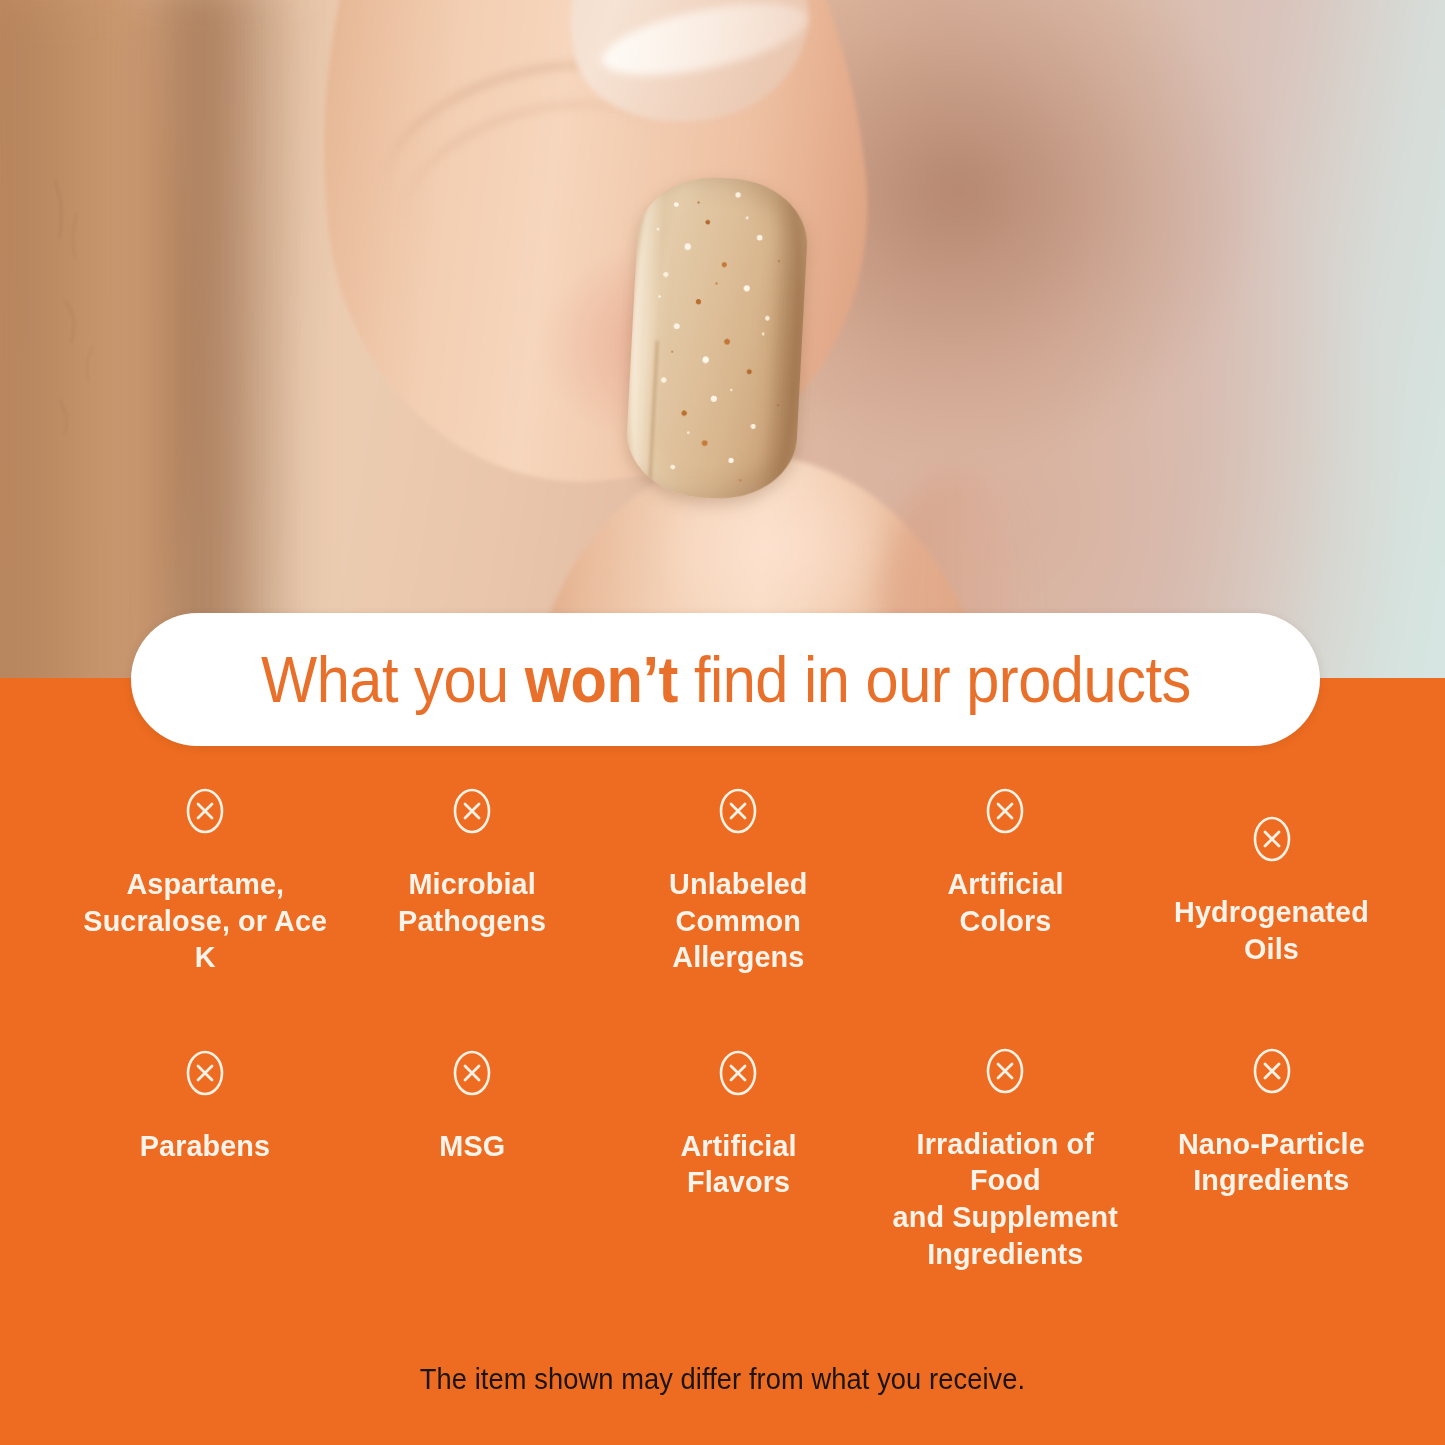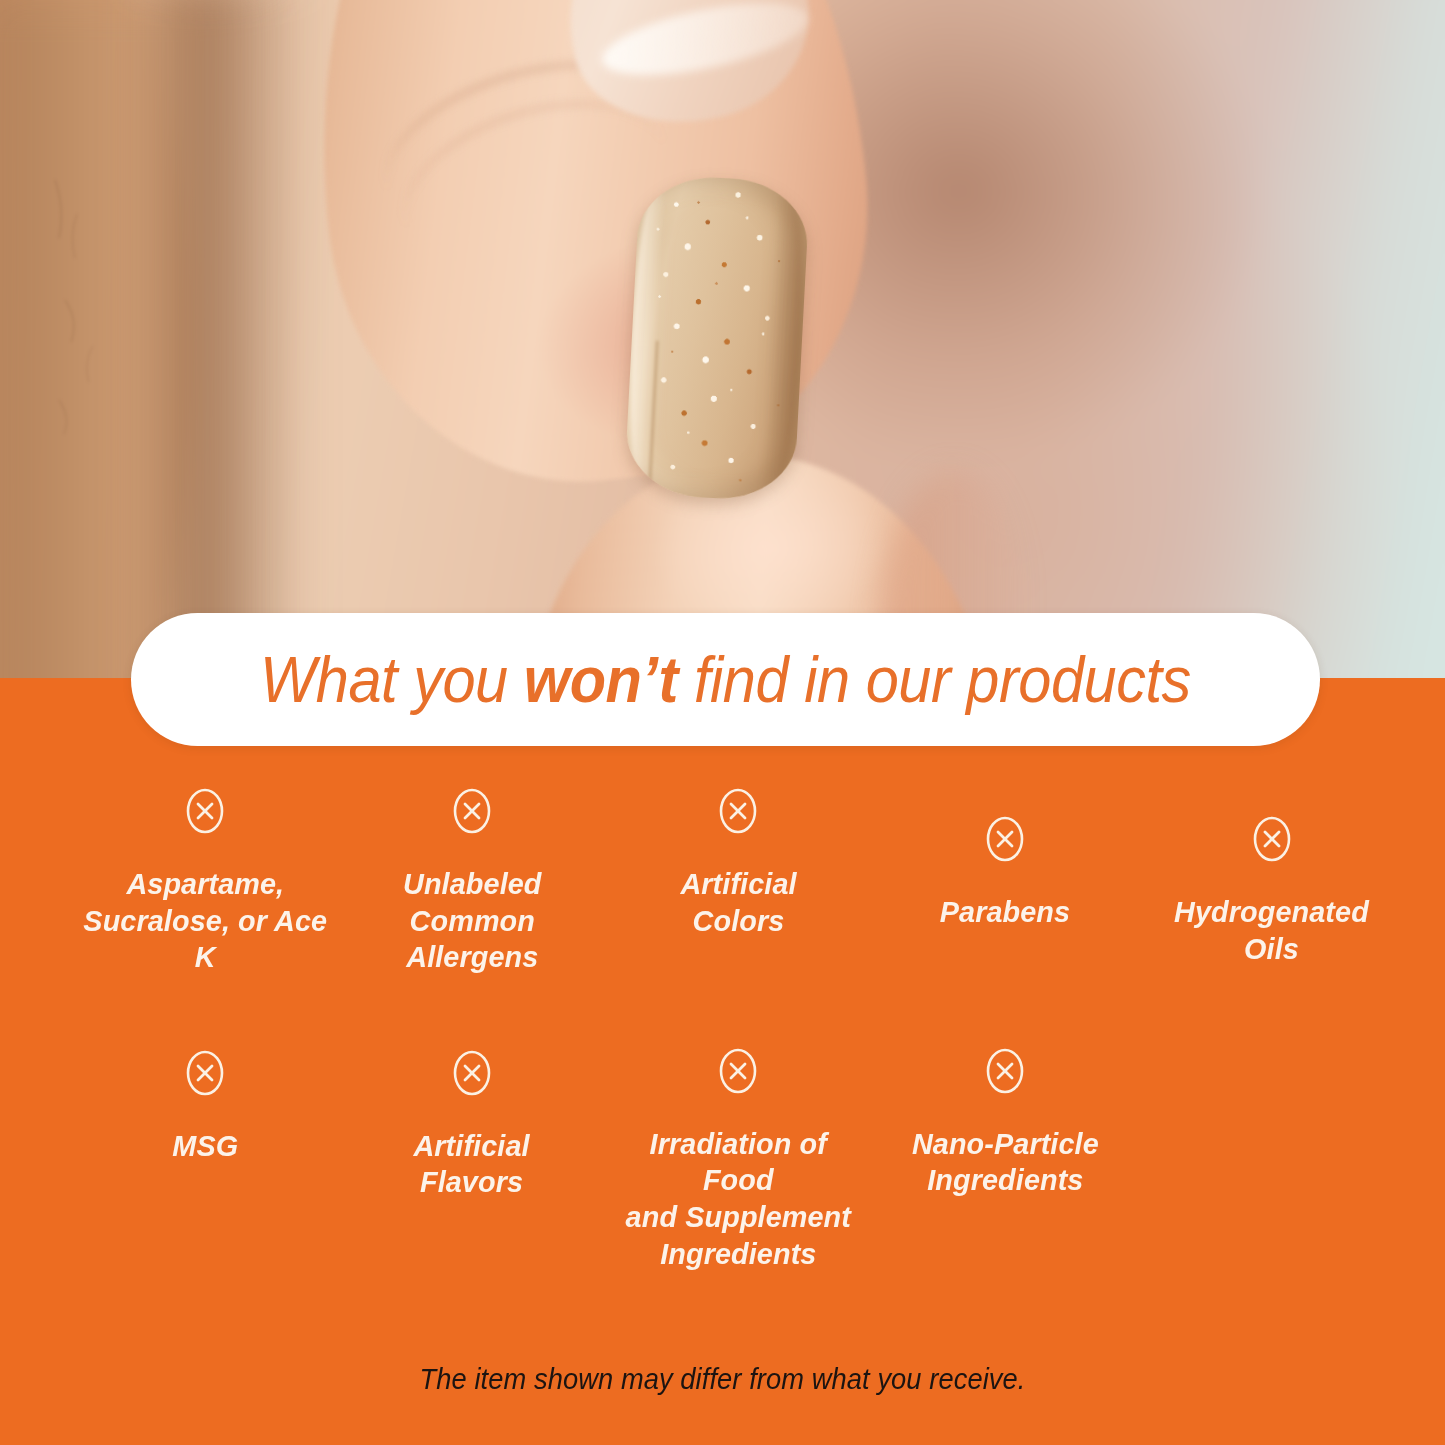--- a/index.html
+++ b/index.html
@@ -9,21 +9,20 @@
     background:#ED6C21;
     font-family:"Liberation Sans", sans-serif;
     overflow:hidden;
   }
 
   #page {
     position:relative;
     width:1445px; height:1445px;
     background:#4d7c0f;
     overflow:hidden;
-    font-style:italic;
   }
 
   
   .photo {
     position:absolute;
     left:0; top:0;
     width:1445px; height:678px;
     overflow:hidden;
     background:#e7c8b4;
   }
@@ -364,20 +363,29 @@
     <div class="cell row1">
       <svg class="xicon" viewBox="0 0 42 50">
         <ellipse cx="21" cy="25" rx="17" ry="21" fill="none" stroke="#FBF1E4" stroke-width="2.6"></ellipse>
         <line x1="14" y1="18" x2="28" y2="32" stroke="#FBF1E4" stroke-width="2.8" stroke-linecap="round"></line>
         <line x1="28" y1="18" x2="14" y2="32" stroke="#FBF1E4" stroke-width="2.8" stroke-linecap="round"></line>
       </svg>
       <div class="cell-label" style="white-space:pre-line">Aspartame,
 Sucralose, or Ace K</div>
     </div>
 
+    <div class="cell row1">
+      <svg class="xicon" viewBox="0 0 42 50">
+        <ellipse cx="21" cy="25" rx="17" ry="21" fill="none" stroke="#FBF1E4" stroke-width="2.6"></ellipse>
+        <line x1="14" y1="18" x2="28" y2="32" stroke="#FBF1E4" stroke-width="2.8" stroke-linecap="round"></line>
+        <line x1="28" y1="18" x2="14" y2="32" stroke="#FBF1E4" stroke-width="2.8" stroke-linecap="round"></line>
+      </svg>
+      <div class="cell-label" style="white-space:pre-line">Microbial
+Pathogens</div>
+    </div>
 
     <div class="cell row1">
       <svg class="xicon" viewBox="0 0 42 50">
         <ellipse cx="21" cy="25" rx="17" ry="21" fill="none" stroke="#FBF1E4" stroke-width="2.6"></ellipse>
         <line x1="14" y1="18" x2="28" y2="32" stroke="#FBF1E4" stroke-width="2.8" stroke-linecap="round"></line>
         <line x1="28" y1="18" x2="14" y2="32" stroke="#FBF1E4" stroke-width="2.8" stroke-linecap="round"></line>
       </svg>
       <div class="cell-label" style="white-space:pre-line">Unlabeled
 Common Allergens</div>
     </div>
@@ -391,31 +399,31 @@
       <div class="cell-label" style="white-space:pre-line">Artificial
 Colors</div>
     </div>
 
     <div class="cell row2">
       <svg class="xicon" viewBox="0 0 42 50">
         <ellipse cx="21" cy="25" rx="17" ry="21" fill="none" stroke="#FBF1E4" stroke-width="2.6"></ellipse>
         <line x1="14" y1="18" x2="28" y2="32" stroke="#FBF1E4" stroke-width="2.8" stroke-linecap="round"></line>
         <line x1="28" y1="18" x2="14" y2="32" stroke="#FBF1E4" stroke-width="2.8" stroke-linecap="round"></line>
       </svg>
-      <div class="cell-label" style="white-space:pre-line">Parabens</div>
-    </div>
-
-    <div class="cell row2">
-      <svg class="xicon" viewBox="0 0 42 50">
-        <ellipse cx="21" cy="25" rx="17" ry="21" fill="none" stroke="#FBF1E4" stroke-width="2.6"></ellipse>
-        <line x1="14" y1="18" x2="28" y2="32" stroke="#FBF1E4" stroke-width="2.8" stroke-linecap="round"></line>
-        <line x1="28" y1="18" x2="14" y2="32" stroke="#FBF1E4" stroke-width="2.8" stroke-linecap="round"></line>
-      </svg>
       <div class="cell-label" style="white-space:pre-line">Hydrogenated
 Oils</div>
+    </div>
+
+    <div class="cell row2">
+      <svg class="xicon" viewBox="0 0 42 50">
+        <ellipse cx="21" cy="25" rx="17" ry="21" fill="none" stroke="#FBF1E4" stroke-width="2.6"></ellipse>
+        <line x1="14" y1="18" x2="28" y2="32" stroke="#FBF1E4" stroke-width="2.8" stroke-linecap="round"></line>
+        <line x1="28" y1="18" x2="14" y2="32" stroke="#FBF1E4" stroke-width="2.8" stroke-linecap="round"></line>
+      </svg>
+      <div class="cell-label" style="white-space:pre-line">Parabens</div>
     </div>
 
     <div class="cell row2">
       <svg class="xicon" viewBox="0 0 42 50">
         <ellipse cx="21" cy="25" rx="17" ry="21" fill="none" stroke="#FBF1E4" stroke-width="2.6"></ellipse>
         <line x1="14" y1="18" x2="28" y2="32" stroke="#FBF1E4" stroke-width="2.8" stroke-linecap="round"></line>
         <line x1="28" y1="18" x2="14" y2="32" stroke="#FBF1E4" stroke-width="2.8" stroke-linecap="round"></line>
       </svg>
       <div class="cell-label" style="white-space:pre-line">MSG</div>
     </div>

